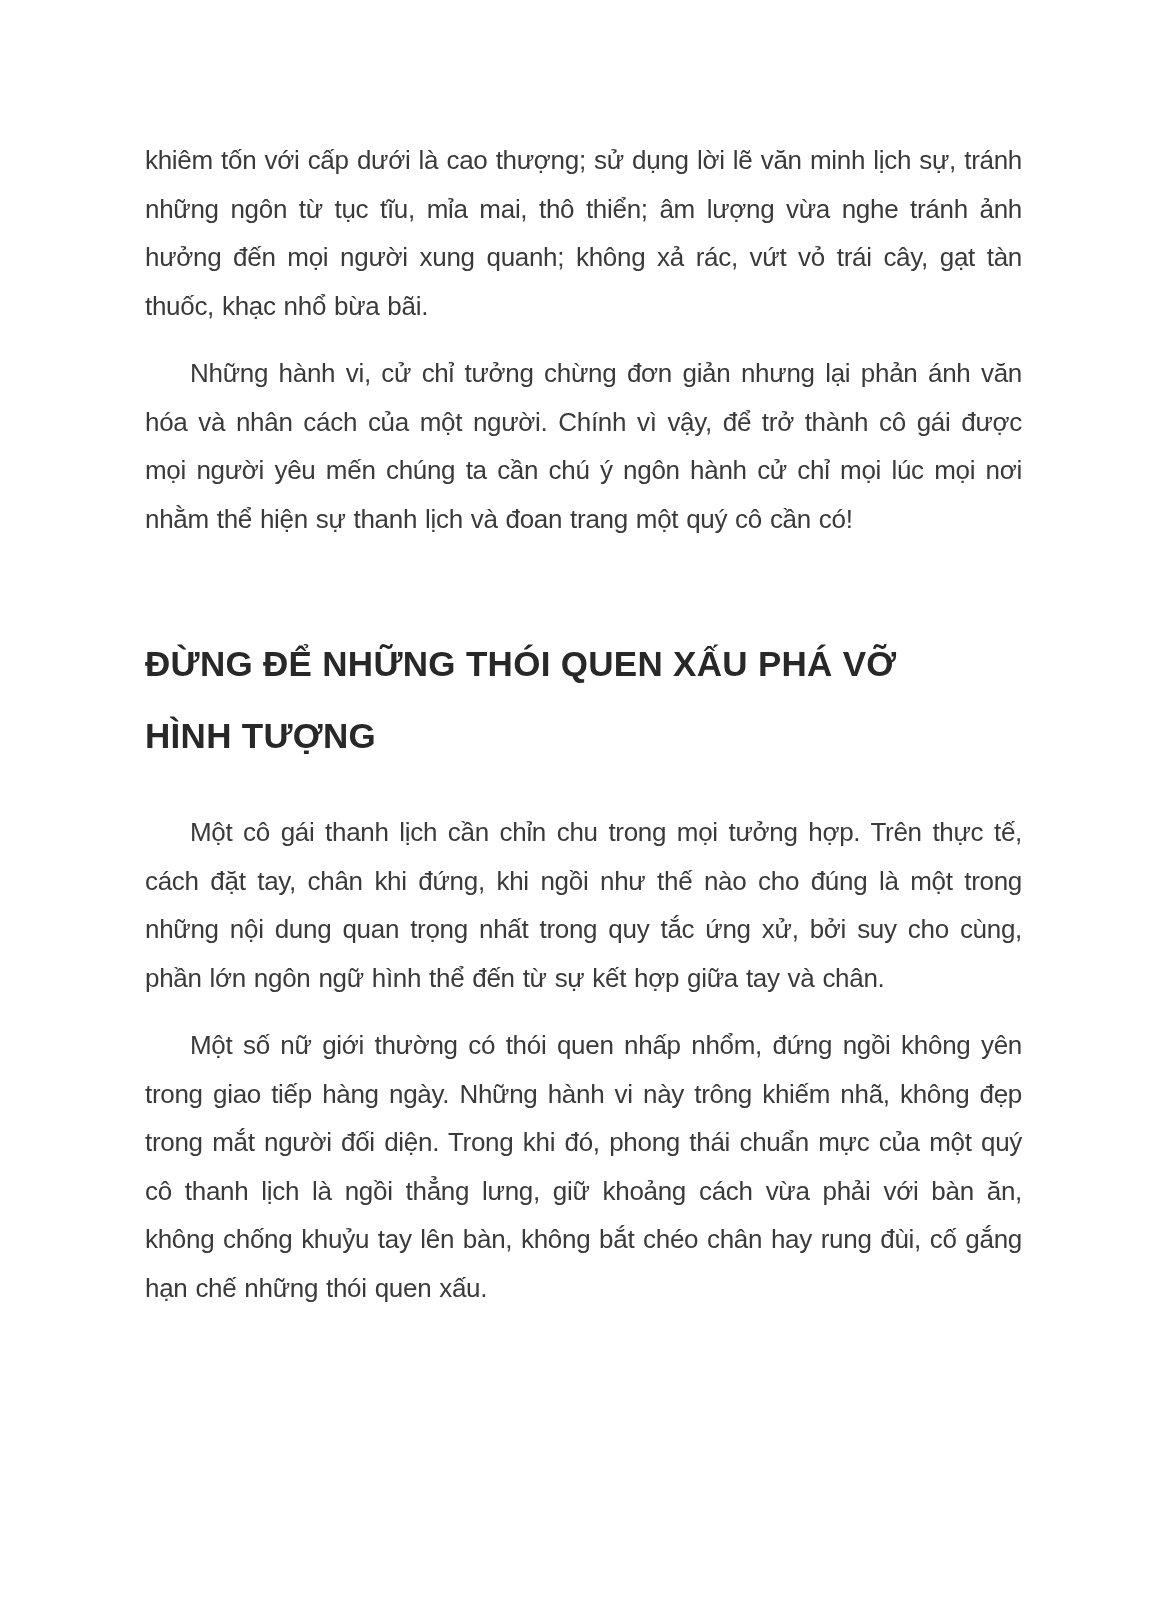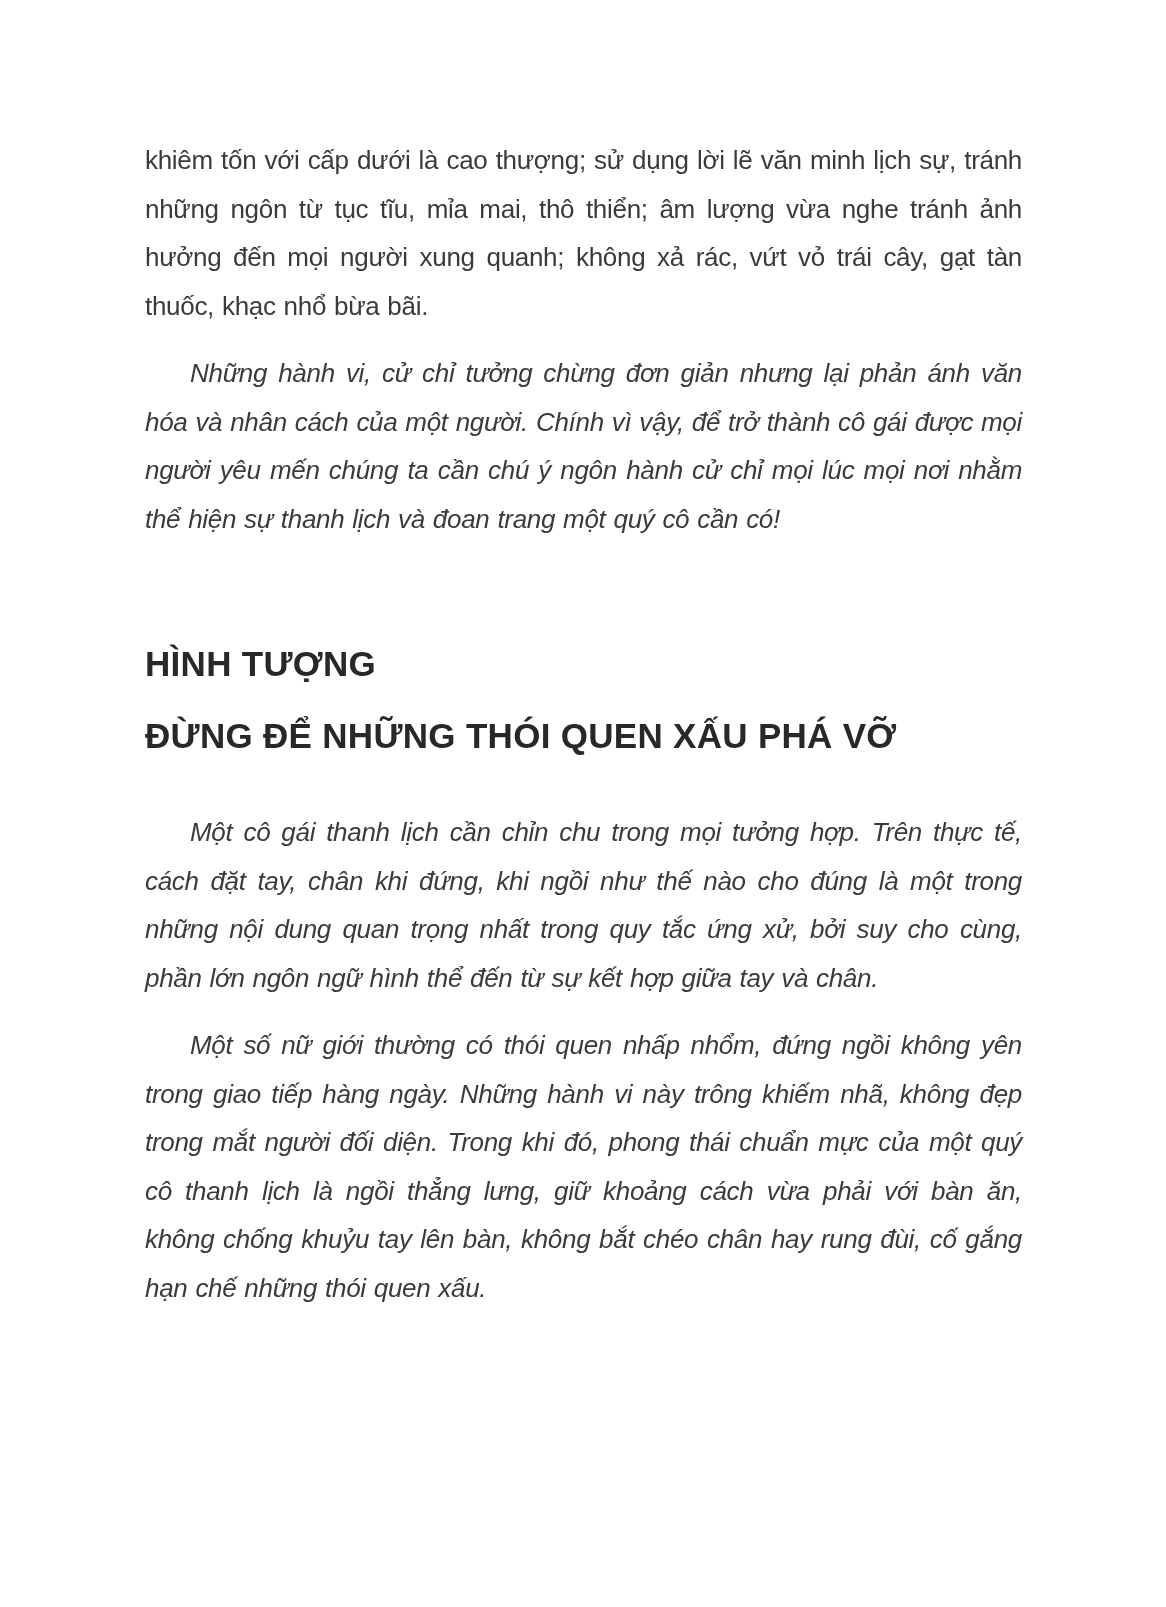--- a/index.html
+++ b/index.html
@@ -25,21 +25,20 @@
     font-size: 26px;
     letter-spacing: -0.3px;
     line-height: 48.5px;
     color: #3a3a3a;
     text-align: justify;
     margin: 0 0 19px 0;
     word-spacing: 1px;
   }
   .body-para.indent {
     text-indent: 45px;
-    font-style: italic;
   }
   .section-heading {
     font-size: 35px;
     font-weight: 700;
     line-height: 72px;
     color: #282828;
     margin: 85px 0 36px 0;
     letter-spacing: 0.3px;
   }
   .section-heading .heading-line {
@@ -72,22 +71,22 @@
 <body>
 
 <div class="page">
   <div class="content">
 
     <p class="body-para">khiêm tốn với cấp dưới là cao thượng; sử dụng lời lẽ văn minh lịch sự, tránh những ngôn từ tục tĩu, mỉa mai, thô thiển; âm lượng vừa nghe tránh ảnh hưởng đến mọi người xung quanh; không xả rác, vứt vỏ trái cây, gạt tàn thuốc, khạc nhổ bừa bãi.</p>
 
     <p class="body-para indent">Những hành vi, cử chỉ tưởng chừng đơn giản nhưng lại phản ánh văn hóa và nhân cách của một người. Chính vì vậy, để trở thành cô gái được mọi người yêu mến chúng ta cần chú ý ngôn hành cử chỉ mọi lúc mọi nơi nhằm thể hiện sự thanh lịch và đoan trang một quý cô cần có!</p>
 
     <h2 class="section-heading">
+      <span class="heading-line">ĐỪNG ĐỂ NHỮNG THÓI QUEN XẤU PHÁ VỠ</span>
       <span class="heading-line">HÌNH TƯỢNG</span>
-      <span class="heading-line">ĐỪNG ĐỂ NHỮNG THÓI QUEN XẤU PHÁ VỠ</span>
     </h2>
 
     <p class="body-para indent">Một cô gái thanh lịch cần chỉn chu trong mọi tưởng hợp. Trên thực tế, cách đặt tay, chân khi đứng, khi ngồi như thế nào cho đúng là một trong những nội dung quan trọng nhất trong quy tắc ứng xử, bởi suy cho cùng, phần lớn ngôn ngữ hình thể đến từ sự kết hợp giữa tay và chân.</p>
 
     <p class="body-para indent">Một số nữ giới thường có thói quen nhấp nhổm, đứng ngồi không yên trong giao tiếp hàng ngày. Những hành vi này trông khiếm nhã, không đẹp trong mắt người đối diện. Trong khi đó, phong thái chuẩn mực của một quý cô thanh lịch là ngồi thẳng lưng, giữ khoảng cách vừa phải với bàn ăn, không chống khuỷu tay lên bàn, không bắt chéo chân hay rung đùi, cố gắng hạn chế những thói quen xấu.</p>
 
   </div>
 
   <div class="footer">
     <span class="author">Lư Quắc Cần</span>

